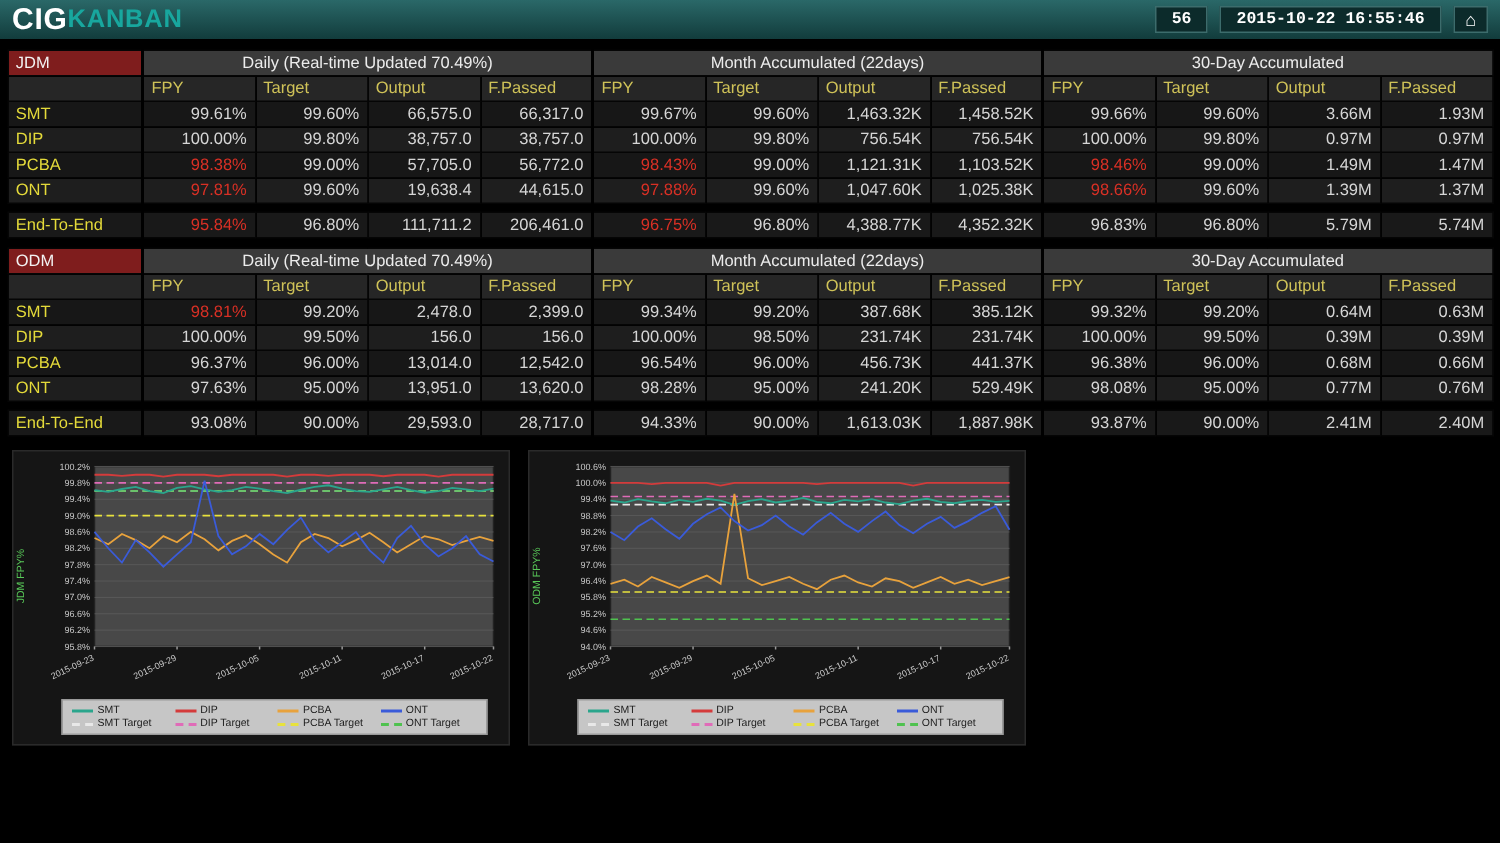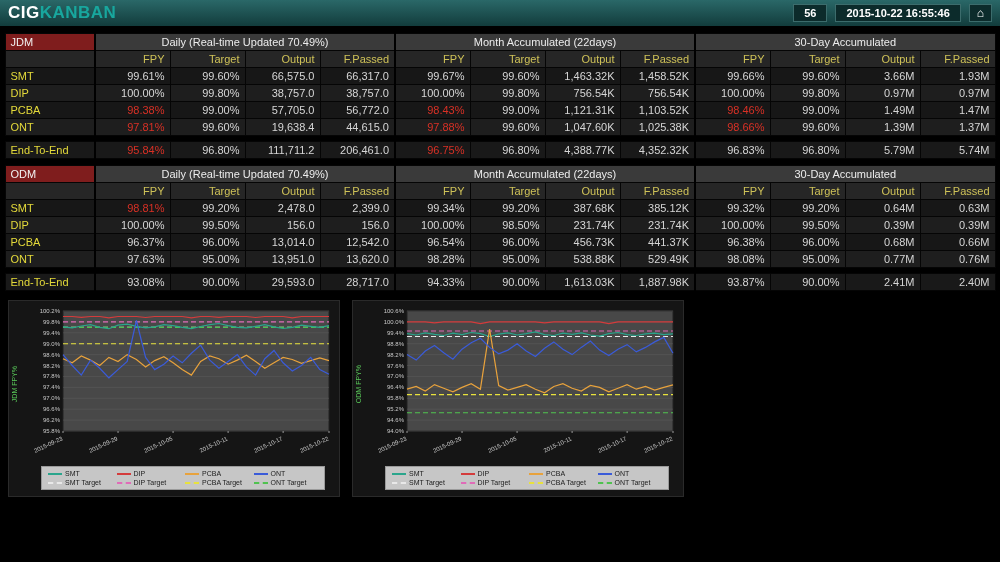--- a/index.html
+++ b/index.html
@@ -2,35 +2,35 @@
 <html><head>
 <meta charset="utf-8">
 <style>
   * { margin:0; padding:0; box-sizing:border-box; }
   html,body { width:1000px; height:562px; background:#000; overflow:hidden;
     font-family:"Liberation Sans", sans-serif; }
 
   
   #topbar { height:27px; background:linear-gradient(#2a6868,#123c3c);
     display:flex; align-items:center; padding:0 8px; border-bottom:1px solid #000; }
-  .logo-cig { color:#fff; font-weight:bold; font-size:17px; letter-spacing:.5px; }
+  .logo-cig { color:#fff; font-weight:bold; font-size:20px; letter-spacing:.5px; }
   .logo-kanban { color:#18a79e; font-weight:bold; font-size:17px; letter-spacing:.5px; }
   .topbar-right { margin-left:auto; display:flex; align-items:center; gap:8px; }
   .tb-box { background:#0c2b2b; border:1px solid #3c6c6c; color:#fff;
-    font-size:11px; font-weight:bold; padding:2px 10px; }
+    font-size:11px; font-weight:bold; padding:2px 10px;font-family:Liberation Mono, monospace; }
   .home-btn { background:#0c2b2b; border:1px solid #3c6c6c; color:#fff;
     font-size:12px; padding:1px 7px; cursor:pointer; }
 
   
   table.kanban { border-collapse:collapse; table-layout:fixed; margin:6px auto 0 auto; font-size:11px; }
   .kanban td { border:1px solid #050505; height:17px; padding:0 5px;
     white-space:nowrap; overflow:hidden; }
   .ghead td { background:#3a3a3a; color:#ececec; text-align:center; }
   .ghead td.tname { background:#7f1d1d; color:#f2f2f2; text-align:left; }
-  .chead td { background:#262626; color:#cfc258; text-align:right; }
+  .chead td { background:#262626; color:#cfc258; text-align:left; }
   .rlabel { color:#e4da3a; text-align:left; }
   .val { color:#d6d6d6; text-align:right; }
   .val.red { color:#d93025; }
   .drow.even td { background:#171717; }
   .drow.odd td { background:#1e1e1e; }
   .drow.total td { background:#191919; }
   .gs { border-left:2px solid #000 !important; }
   .sep td { height:6px; background:#000; border:none; padding:0; }
 
   
@@ -261,21 +261,21 @@
           <td class="val">0.66M</td>
         </tr>
         <tr class="drow odd">
           <td class="rlabel">ONT</td>
           <td class="val gs">97.63%</td>
           <td class="val">95.00%</td>
           <td class="val">13,951.0</td>
           <td class="val">13,620.0</td>
           <td class="val gs">98.28%</td>
           <td class="val">95.00%</td>
-          <td class="val">538.88K</td>
+          <td class="val">241.20K</td>
           <td class="val">529.49K</td>
           <td class="val gs">98.08%</td>
           <td class="val">95.00%</td>
           <td class="val">0.77M</td>
           <td class="val">0.76M</td>
         </tr>
         <tr class="sep">
           <td colspan="13"></td>
         </tr>
         <tr class="drow total">

